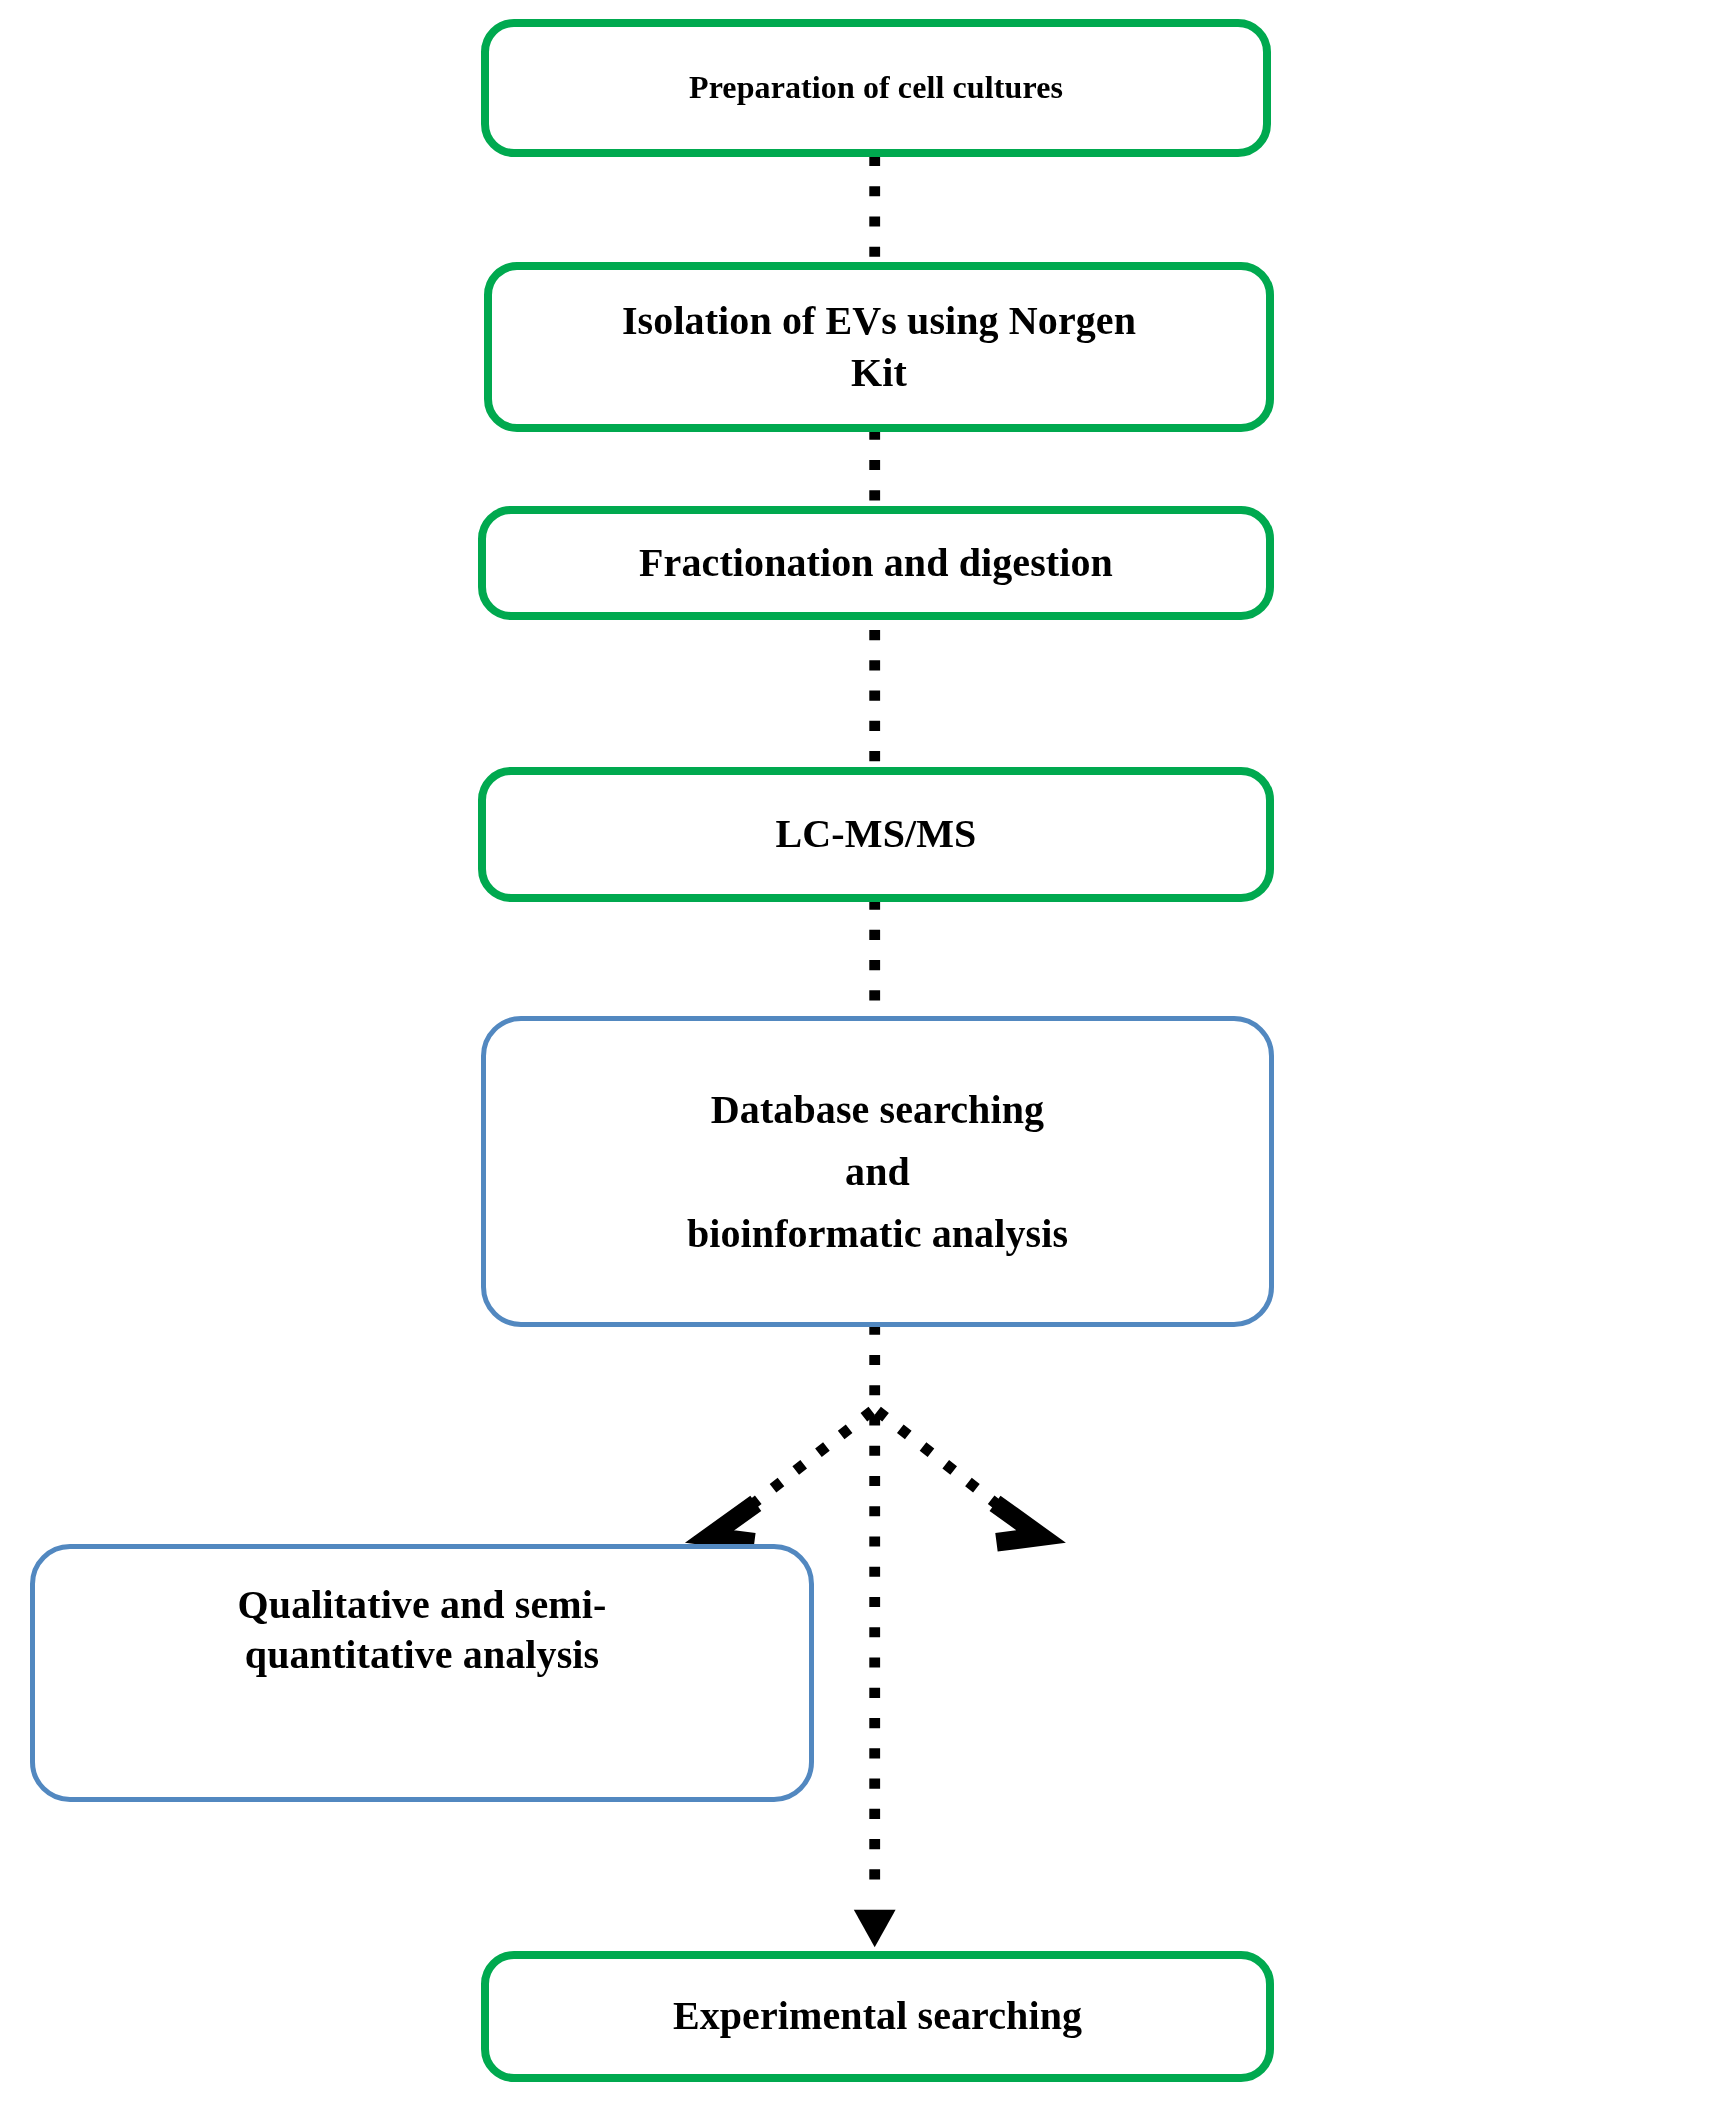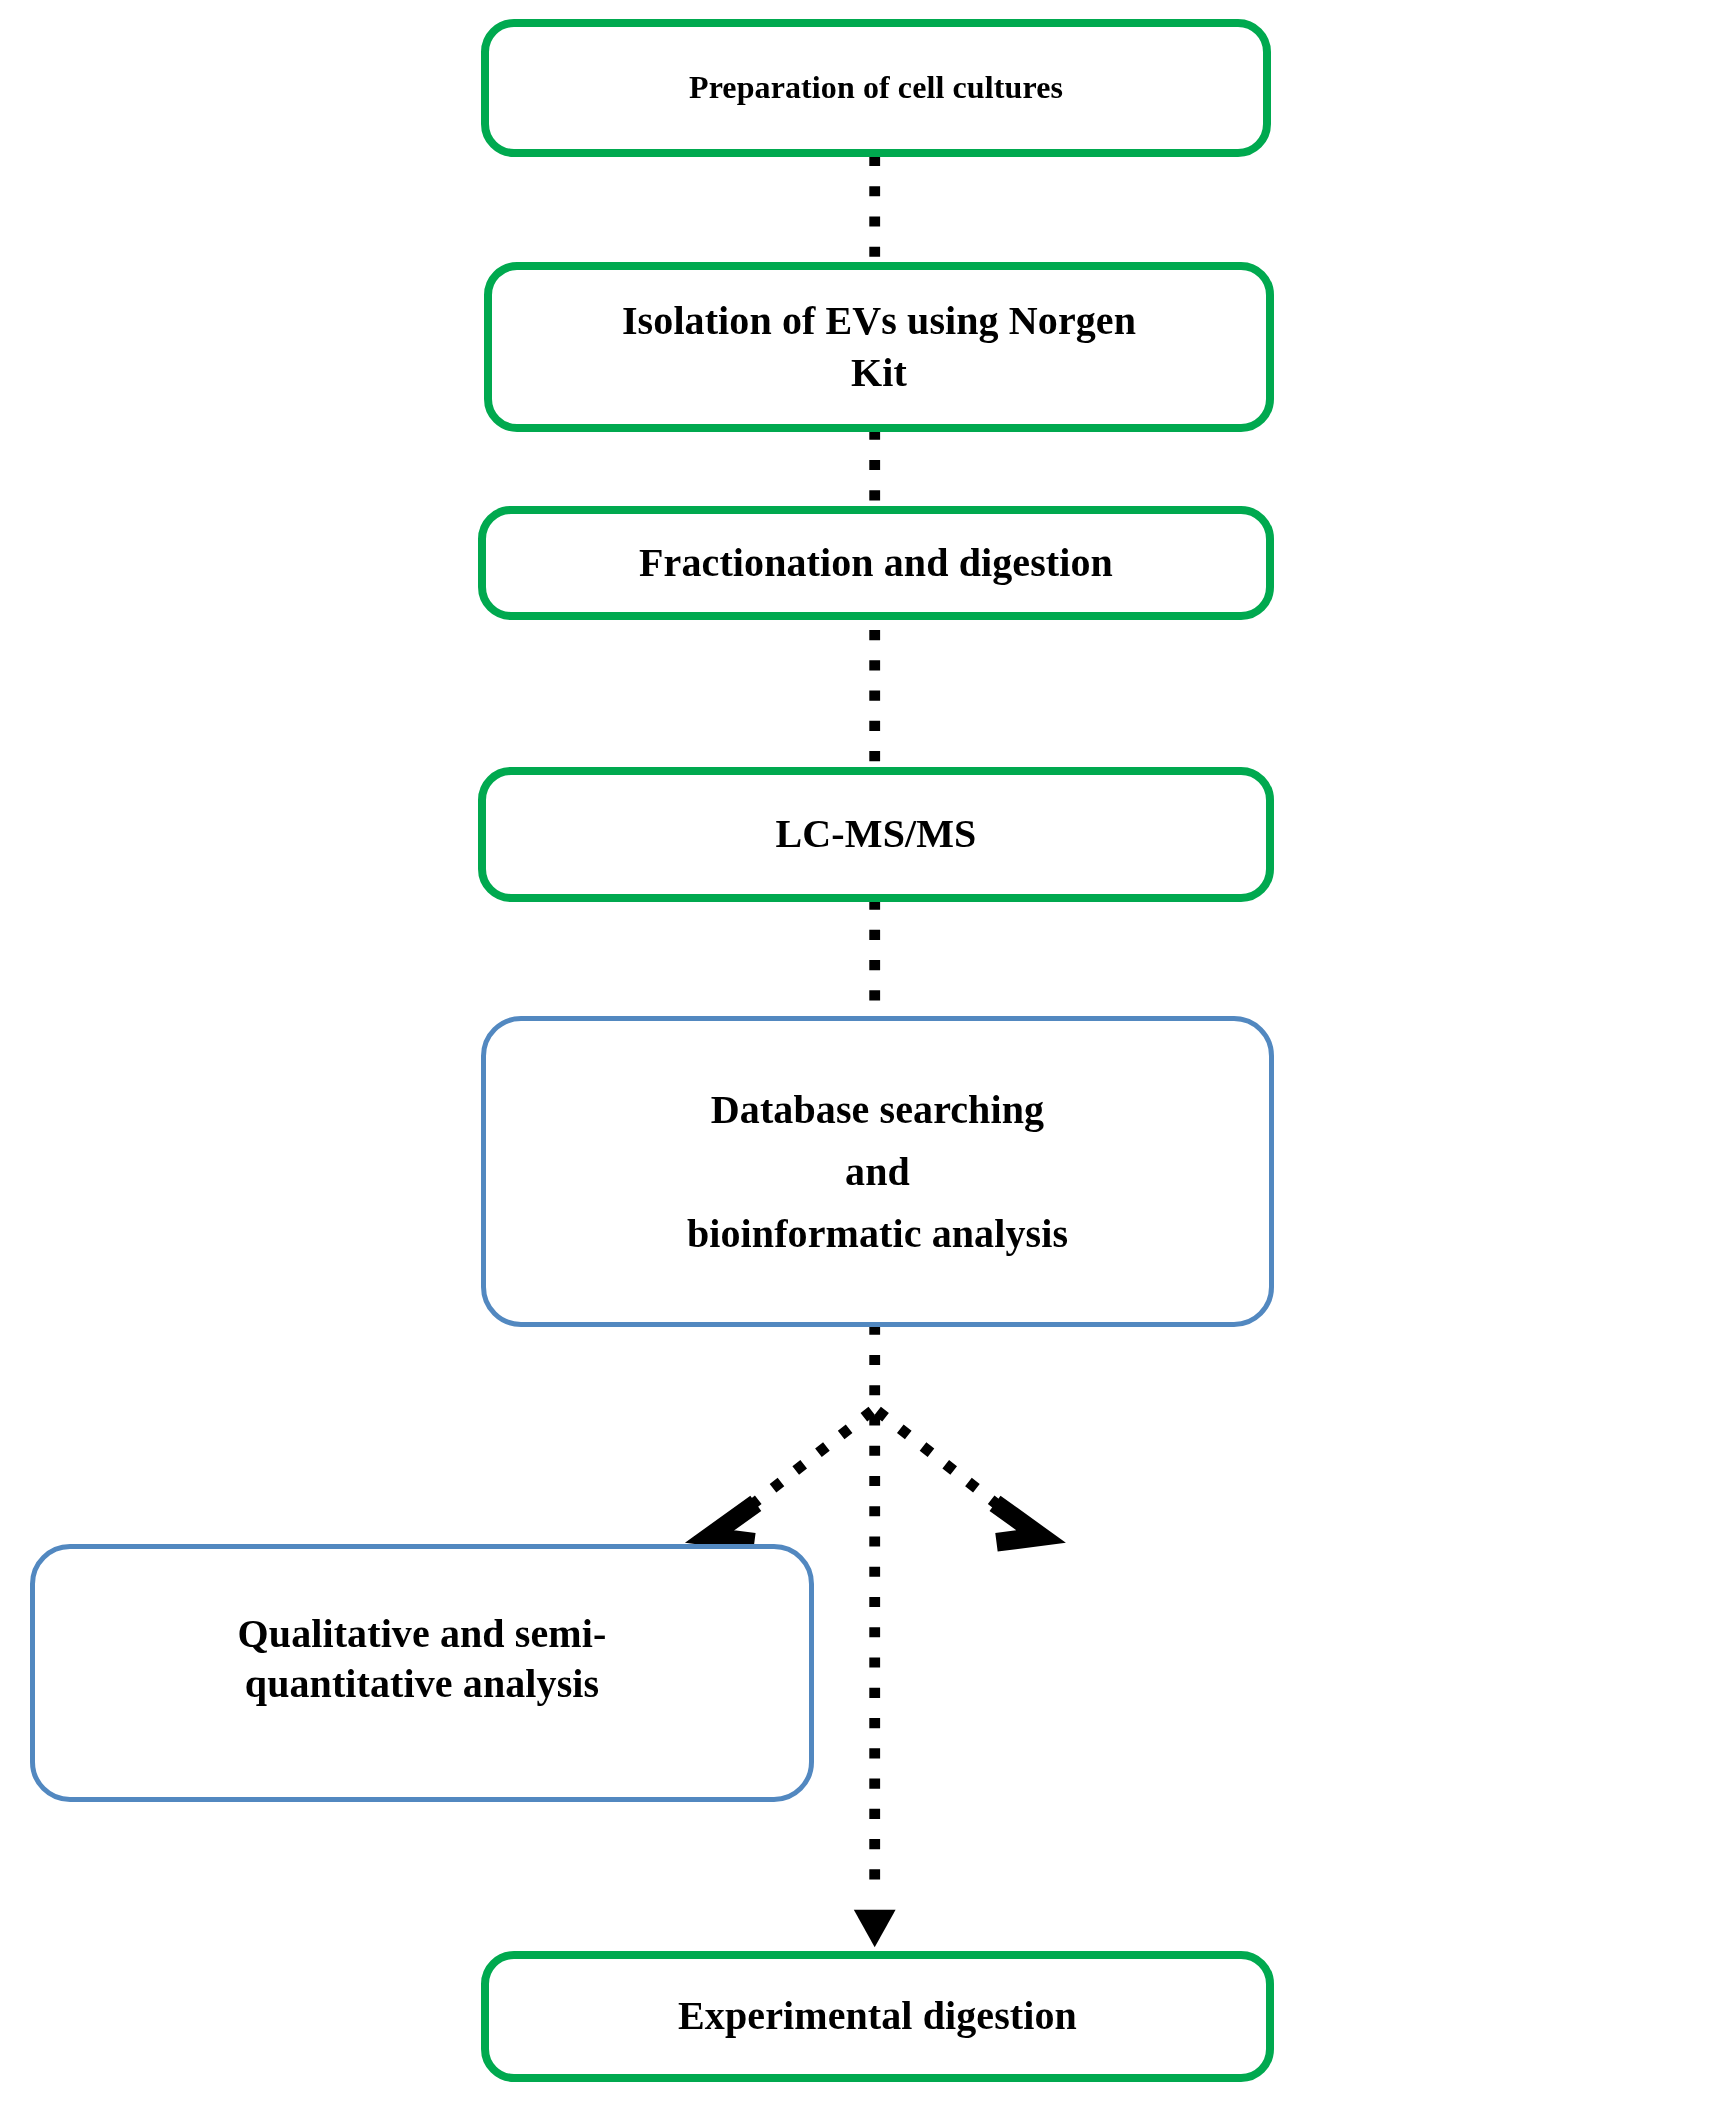--- a/index.html
+++ b/index.html
@@ -103,25 +103,25 @@
   <div class="node node-green vcenter" style="left:478px; top:767px; width:796px; height:135px;">
     <span class="node-label" style="font-size:40px;">LC-MS/MS</span>
   </div>
 
   <div class="node node-blue vcenter" style="left:481px; top:1016px; width:793px; height:311px;">
     <span class="node-label wide-lead" style="font-size:40px;">Database searching
 and
 bioinformatic analysis</span>
   </div>
 
-  <div class="node node-blue vtop" style="left:30px; top:1544px; width:784px; height:258px; padding-top:60px;">
+  <div class="node node-blue vtop" style="left:30px; top:1544px; width:784px; height:258px; padding-top:31px;">
     <span class="node-label" style="font-size:40px; line-height:1.25;">Qualitative and semi-
 quantitative analysis</span>
   </div>
 
 
 
   <div class="node node-green vcenter" style="left:481px; top:1951px; width:793px; height:131px;">
-    <span class="node-label" style="font-size:40px;">Experimental digestion</span>
+    <span class="node-label" style="font-size:40px;">Experimental searching</span>
   </div>
 
 </div>
 
 
 </body></html>

